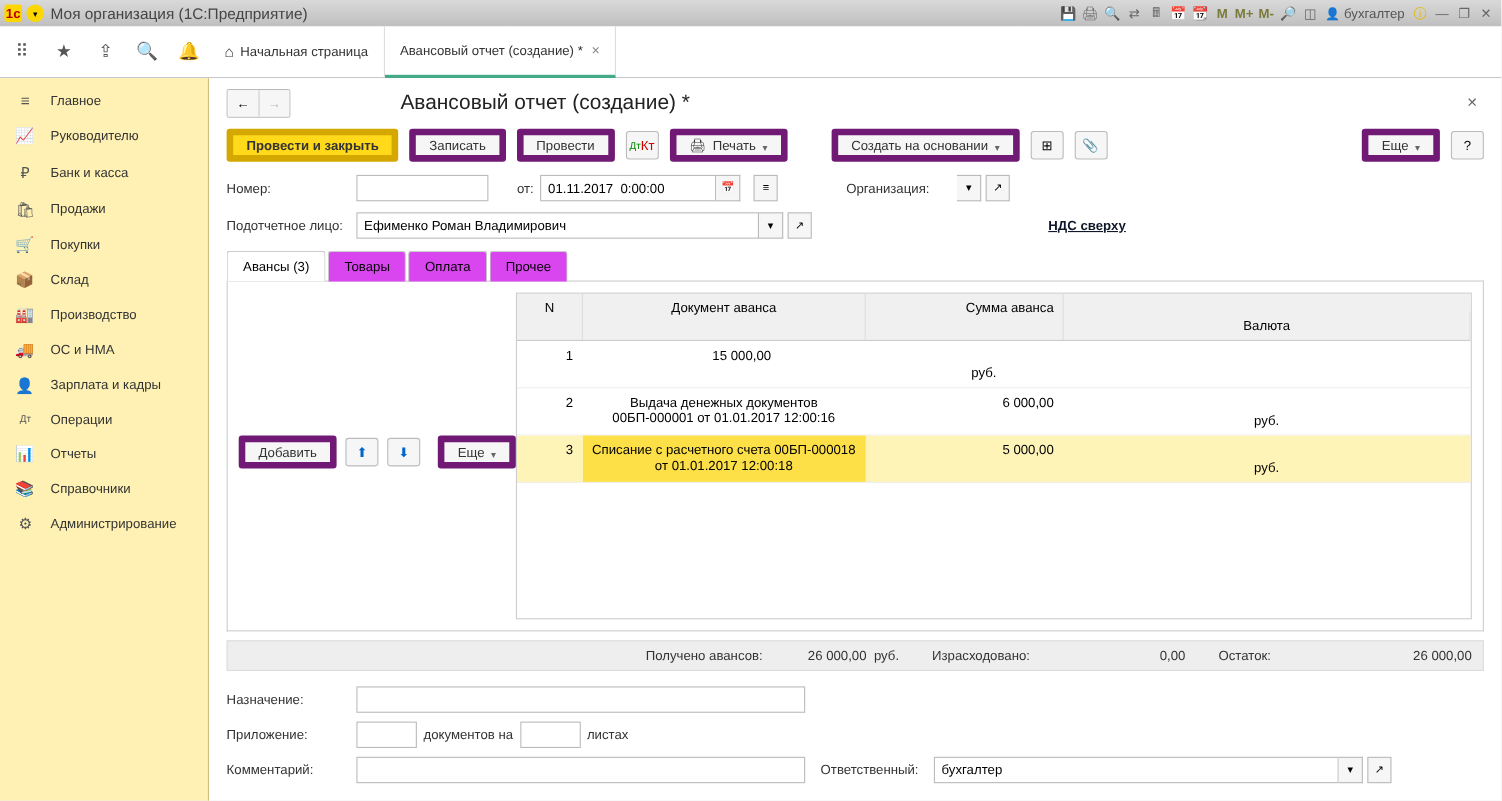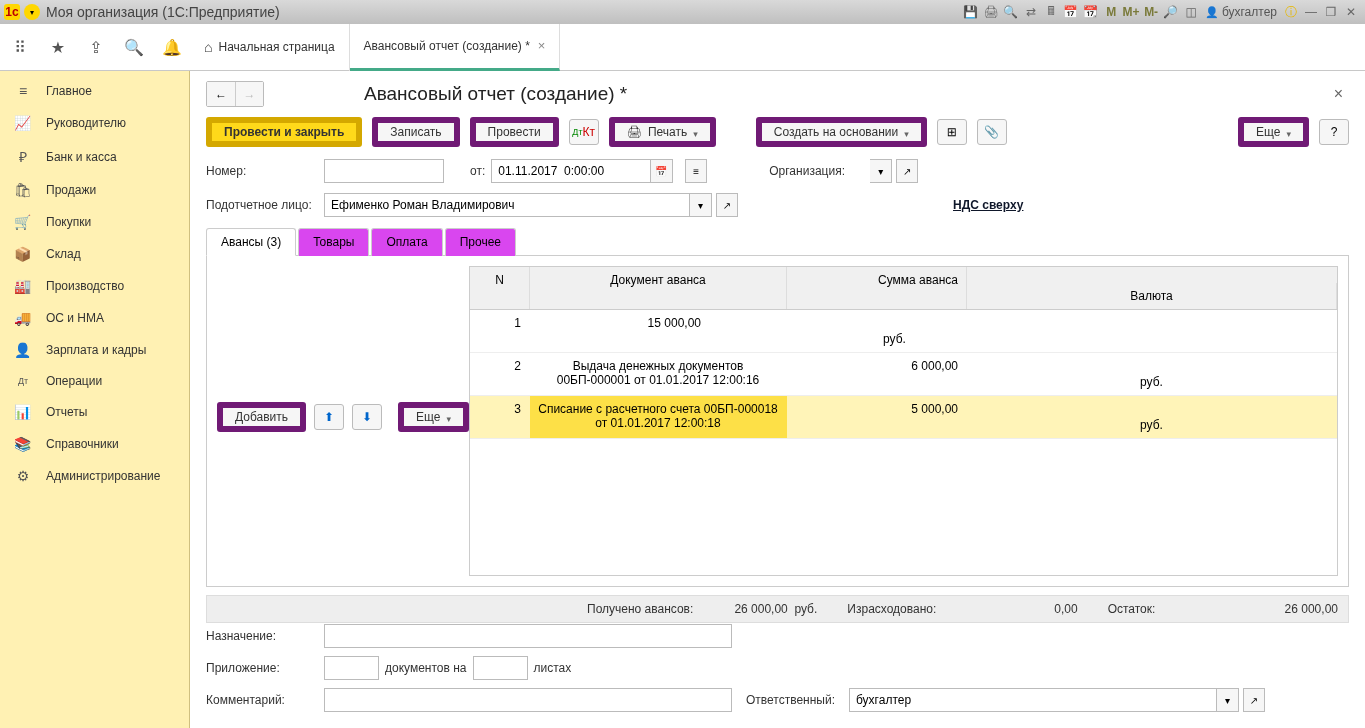--- a/index.html
+++ b/index.html
@@ -77,21 +77,21 @@
 .grow.sel2 { background: #fff4b8; }
 .grow .gcell { border-right: 1px solid transparent; }
 
 
 .totals { background: #eee; border: 1px solid #ddd; display: flex; padding: 6px 10px; margin-top: 8px; gap: 30px; }
 .totals .tlabel { color: #333; }
 .totals .tval { color: #333; margin-left: auto; }
 .tgroup { display: flex; flex: 1; }
 
 
-.bottom { margin-top: 1px; }
+.bottom { margin-top: 14px; }
 .bottom .formrow { margin-bottom: 8px; }
 </style>
 </head>
 <body>
 
 <div class="titlebar">
   <div class="logo">1c</div>
   <div class="circ">▾</div>
   <div class="title">Моя организация  (1С:Предприятие)</div>
   <div class="spacer"></div>

